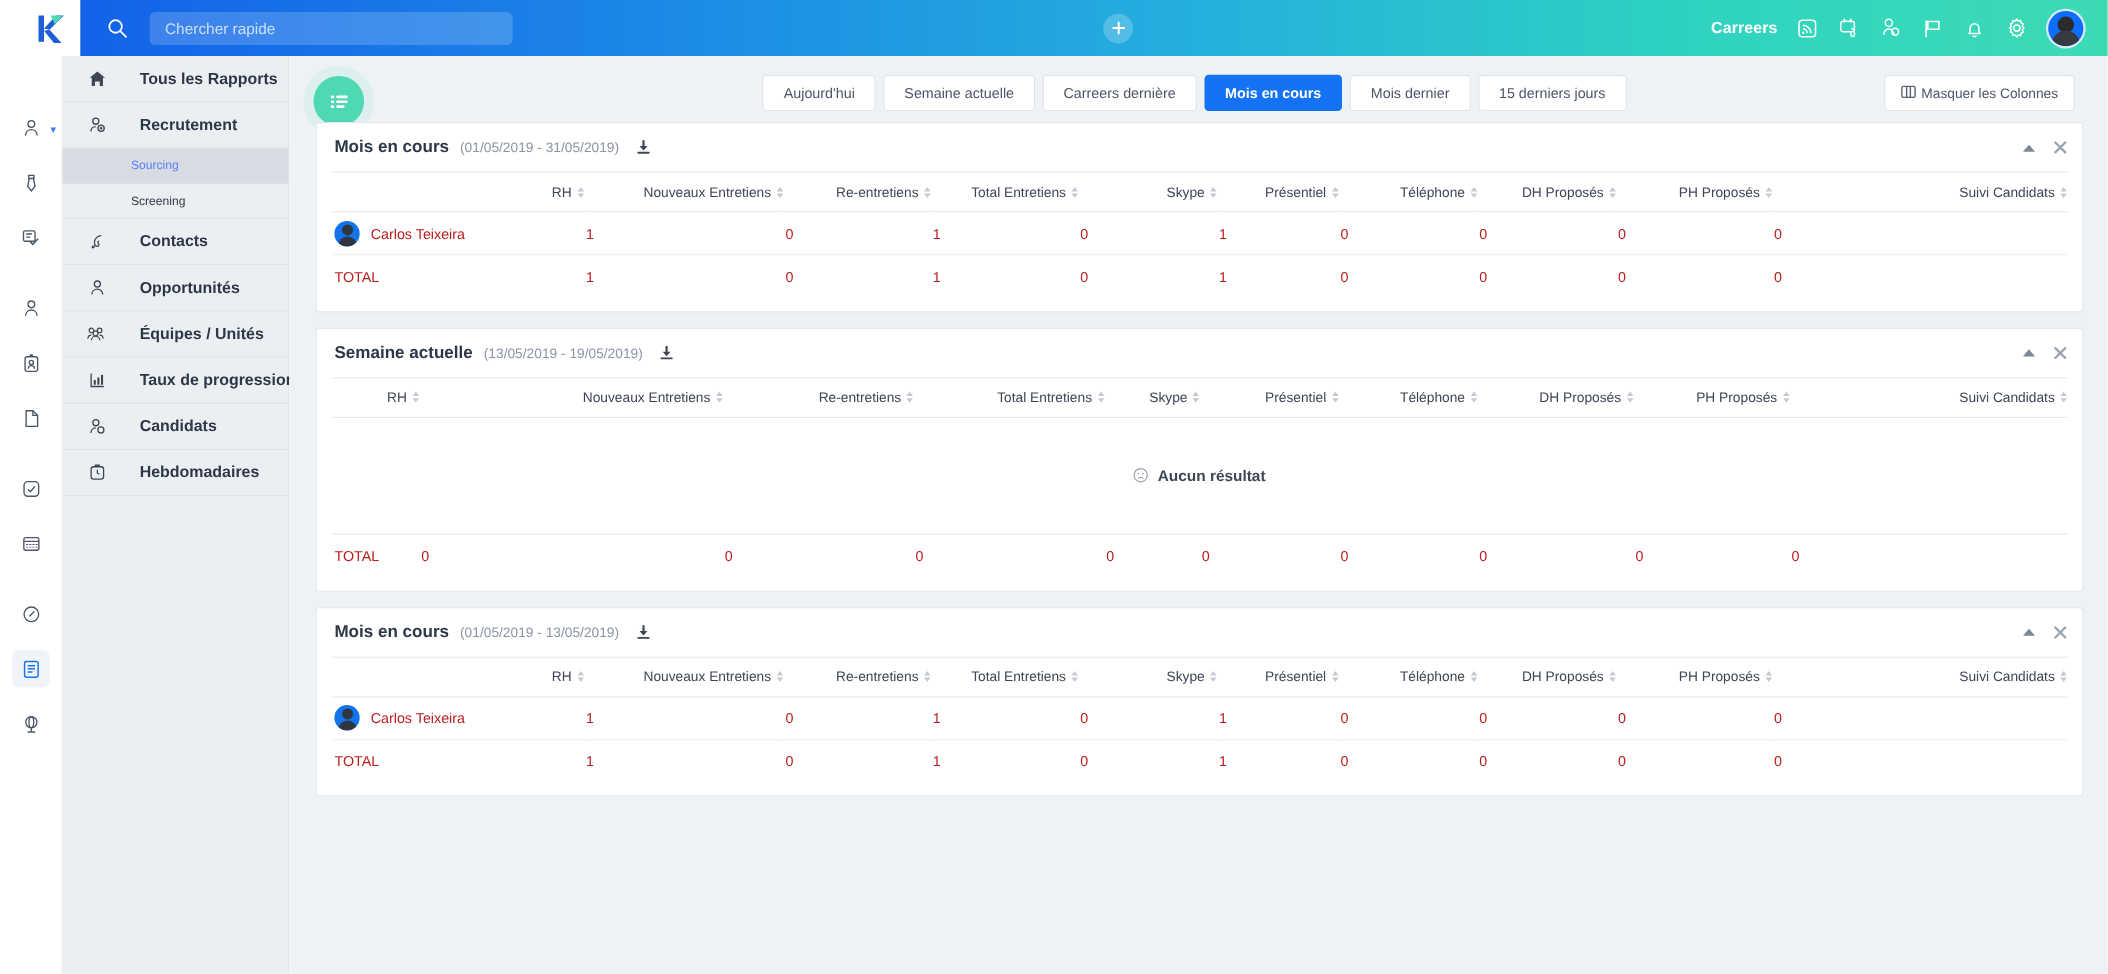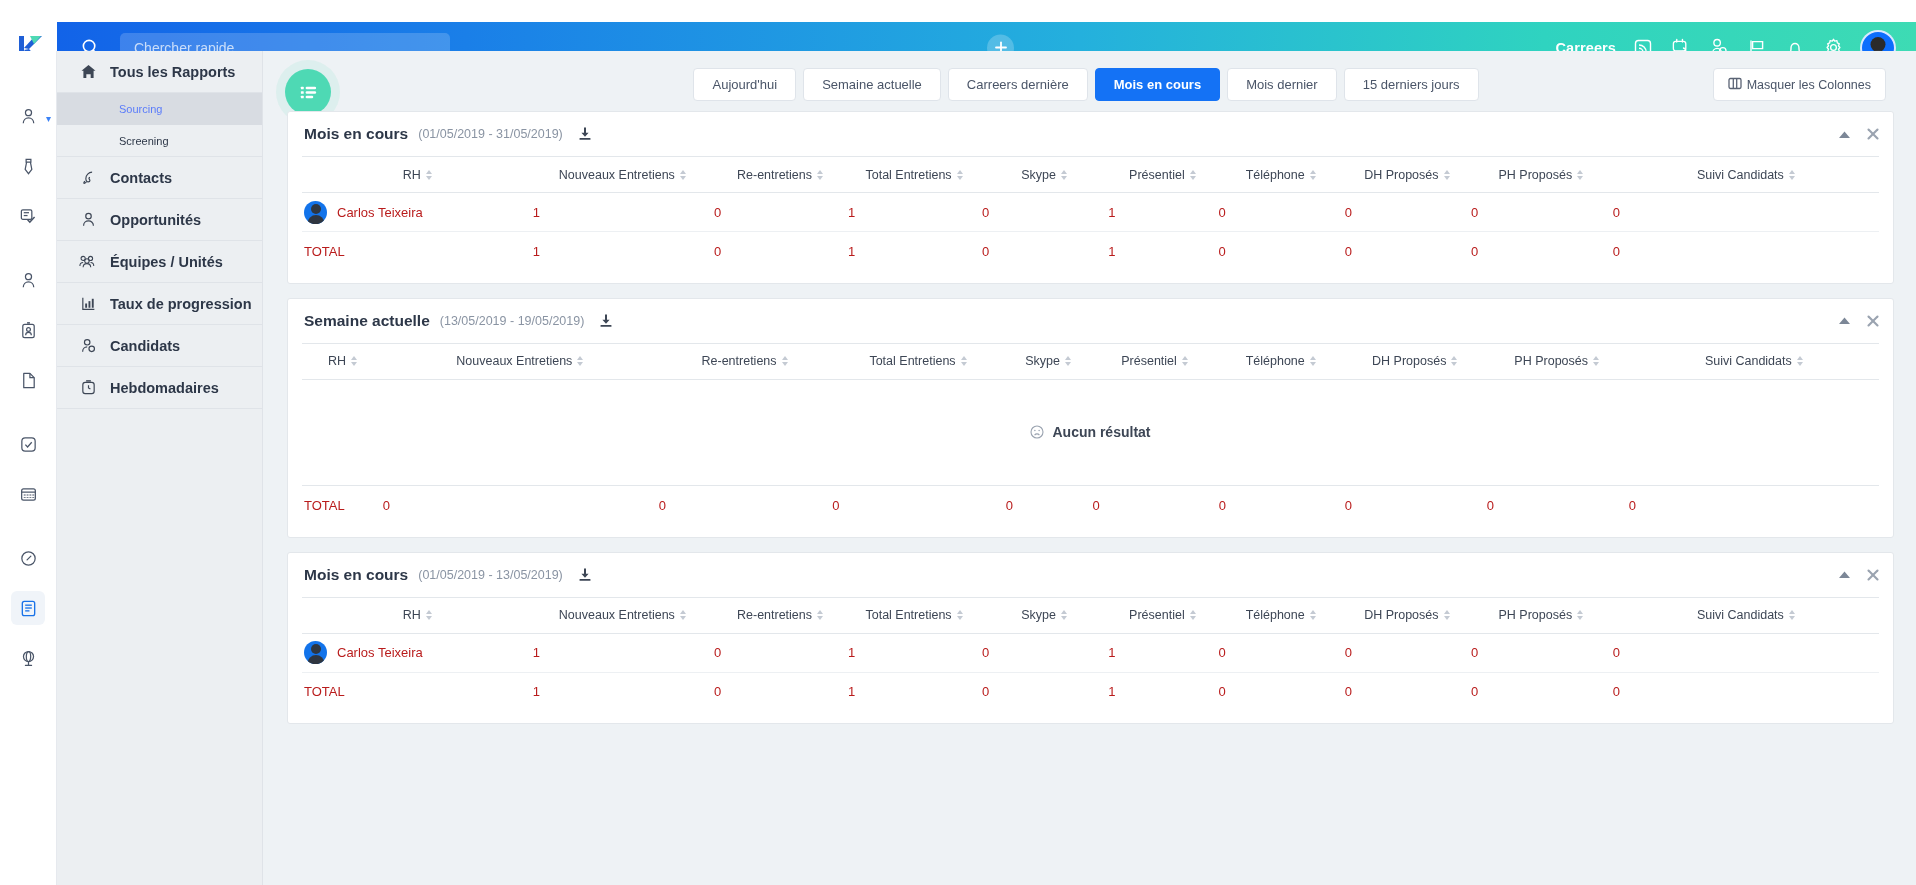--- a/index.html
+++ b/index.html
@@ -5,22 +5,22 @@
   * { box-sizing: border-box; margin: 0; padding: 0; }
   html, body {
     width: 1916px; height: 885px;
     font-family: "Liberation Sans", sans-serif;
     background: #ffffff;
     overflow: hidden;
   }
 
   
   .topbar {
-    position: absolute; top: 0; left: 0; right: 0; height: 51px;
-    display: flex; align-items: flex-start; margin-top: 22px;
+    position: absolute; top: 0; left: 16px; right: 0; height: 51px;
+    display: flex; align-items: flex-start;
   }
   .logo-box {
     width: 57px; height: 51px; background: #fff;
     display: flex; align-items: center; justify-content: center;
     flex: 0 0 57px;
   }
   .header-grad {
     flex: 1 1 auto; height: 51px;
     background: linear-gradient(90deg, #1263e8 0%, #1a7fe8 22%, #24b0dd 55%, #2fd3c0 80%, #3ddbb4 100%);
     display: flex; align-items: center; position: relative;
@@ -74,21 +74,21 @@
   .rail-item.active { background: #f0f4f9; color: #1a73e8; }
   .rail-caret { position:absolute; right:-6px; bottom:9px; color:#3b82f6; font-size:10px; }
 
   
   .sidenav {
     position: absolute; left: 57px; top: 51px; width: 206px; bottom: 0;
     background: #eceff2; border-right: 1px solid #dfe3e8;
   }
   .nav-row {
     height: 42px; display: flex; align-items: center; padding-left: 22px;
-    border-bottom: 1px solid #dfe3e8; cursor: pointer; gap: 13px;
+    border-bottom: 1px solid #dfe3e8; cursor: pointer; gap: 30px;
   }
   .nav-row .nv-ic { width: 18px; height: 18px; display:flex; align-items:center; justify-content:center; color: #3d4655; flex: 0 0 18px; }
   .nav-row .nv-lb { font-size: 14.5px; font-weight: bold; color: #2d3748; white-space: nowrap; }
   .nav-sub {
     height: 32px; display: flex; align-items: center; padding-left: 62px;
     cursor: pointer; font-size: 11px; color: #2d3748; border-bottom: 1px solid transparent;
   }
   .nav-sub.active { background: #d8dce2; color: #5b7cfa; }
 
   
@@ -136,21 +136,21 @@
   .card-range { font-size: 12.5px; color: #8a94a3; }
   .dl-ic { cursor: pointer; margin-left: 4px; display:flex; align-items:center; }
   .card-ctrls { margin-left: auto; display: flex; align-items: center; gap: 16px; }
   .ctrl { cursor: pointer; color: #8a94a3; display:flex; align-items:center; }
 
   .tbl-wrap { padding: 0 14px 12px 14px; }
   table.rt { width: 100%; border-collapse: collapse; table-layout: fixed; }
   table.rt thead th {
     border-top: 1px solid #e3e7eb; border-bottom: 1px solid #e3e7eb;
     height: 36px; font-size: 12.5px; font-weight: normal; color: #3d4655;
-    text-align: center; padding: 0 0 0 2px; position: relative; white-space: nowrap;
+    text-align: right; padding: 0 0 0 2px; position: relative; white-space: nowrap;
   }
   .th-in { display: inline-flex; align-items: center; gap: 5px; }
   .sorter { display:inline-flex; flex-direction:column; gap:2px; }
   .sorter i { display:block; width:0; height:0; border-left:3.5px solid transparent; border-right:3.5px solid transparent; }
   .sorter i.up { border-bottom: 4px solid #c4cad3; }
   .sorter i.dn { border-top: 4px solid #c4cad3; }
   table.rt tbody td {
     height: 39px; font-size: 13px; color: #b91c1c;
     border-bottom: 1px solid #edf0f3; padding-left: 2px; vertical-align: middle;
   }
@@ -342,20 +342,32 @@
 
   <div class="nav-row">
     <span class="nv-ic">
       <svg width="17" height="17" viewBox="0 0 18 18" fill="#3d4655">
           <path d="M9 2L1.6 8.1h2V16h3.1v-4.2h4.6V16h3.1V8.1h2z"></path>
         </svg>
     </span>
     <span class="nv-lb">Tous les Rapports</span>
   </div>
 
+  <div class="nav-row">
+    <span class="nv-ic">
+      <svg width="17" height="17" viewBox="0 0 18 18" fill="none" stroke="#3d4655" stroke-width="1.25">
+        <circle cx="7.5" cy="5.5" r="2.9"></circle>
+          <path d="M2.8 15.5c0-2.9 2.1-4.8 4.7-4.8"></path>
+        <circle cx="12.6" cy="12.2" r="3"></circle>
+          <line x1="12.6" y1="10.8" x2="12.6" y2="13.6"></line>
+          <line x1="11.2" y1="12.2" x2="14" y2="12.2"></line>
+      </svg>
+    </span>
+    <span class="nv-lb">Recrutement</span>
+  </div>
 
   <div class="nav-sub active">Sourcing</div>
   <div class="nav-sub" style="border-bottom:1px solid #dfe3e8;">Screening</div>
 
   <div class="nav-row">
     <span class="nv-ic">
       <svg width="17" height="17" viewBox="0 0 18 18" fill="none" stroke="#3d4655" stroke-width="1.25">
         <path d="M12.8 3.4c-3.6 0-6.6 3-6.6 6.6 0 2.1 1.1 3.6 2.6 3.6 1 0 1.7-.6 1.7-1.5 0-1-1-1.4-1-2.3 0-.6.5-1 1.1-1"></path>
         <path d="M5.2 12.8c-1 1.2-1.4 2-1 2.3.5.4 1.6-.4 2.6-1.4"></path>
       </svg>

